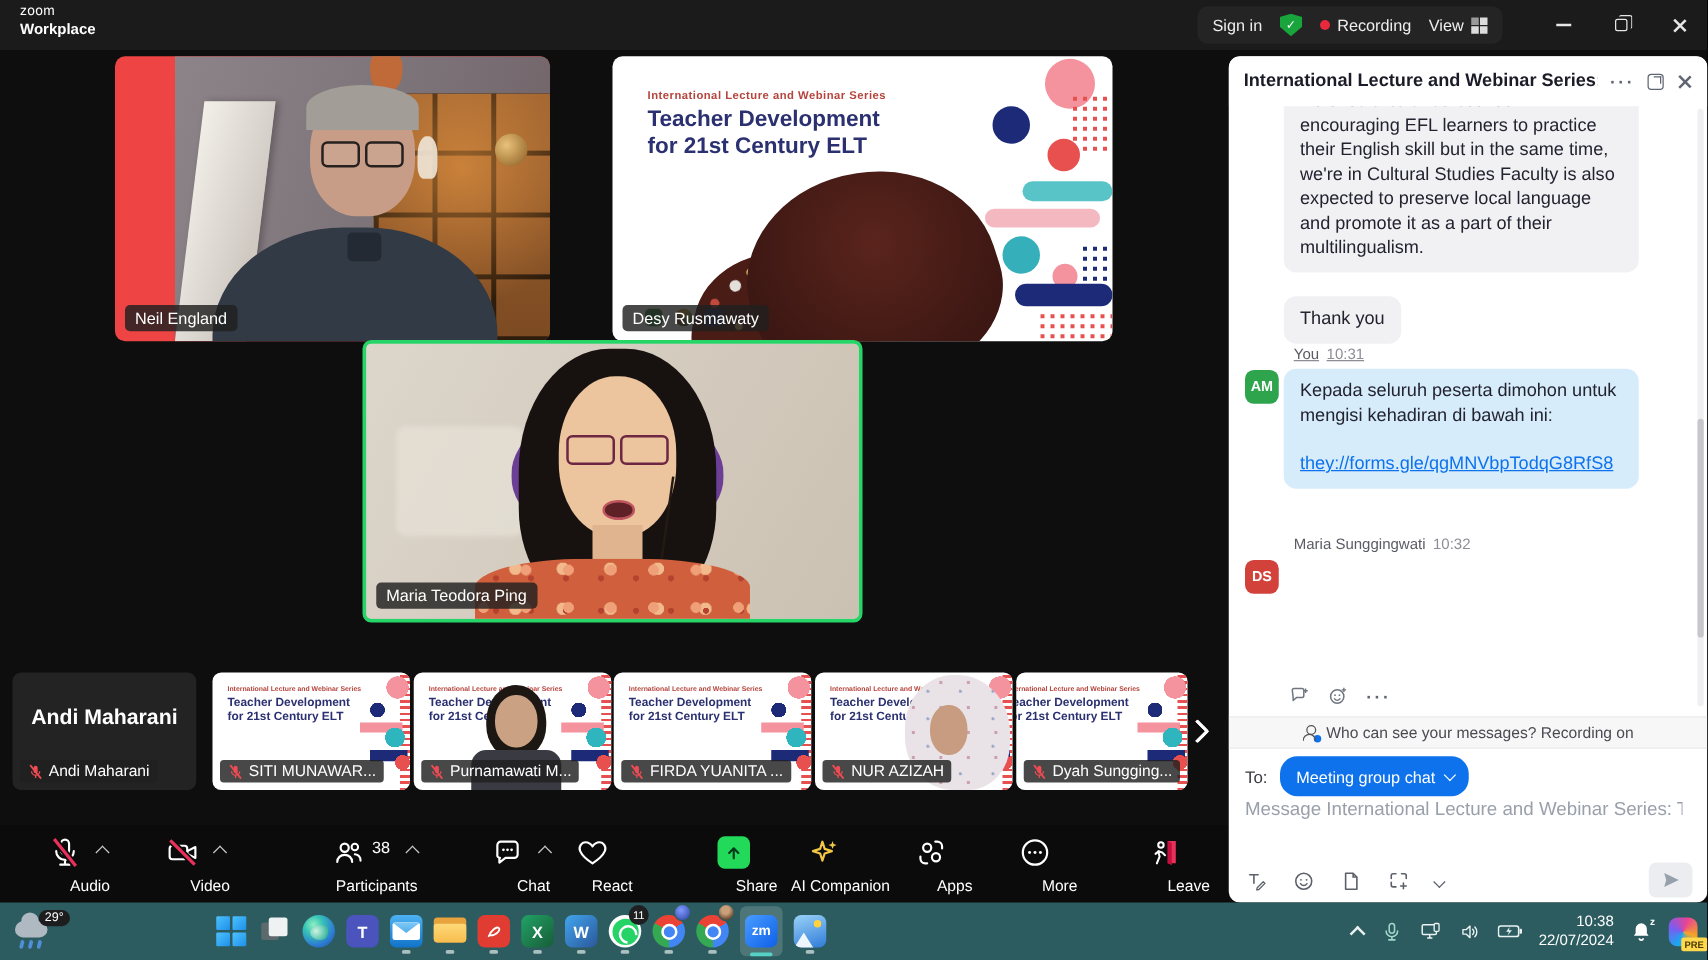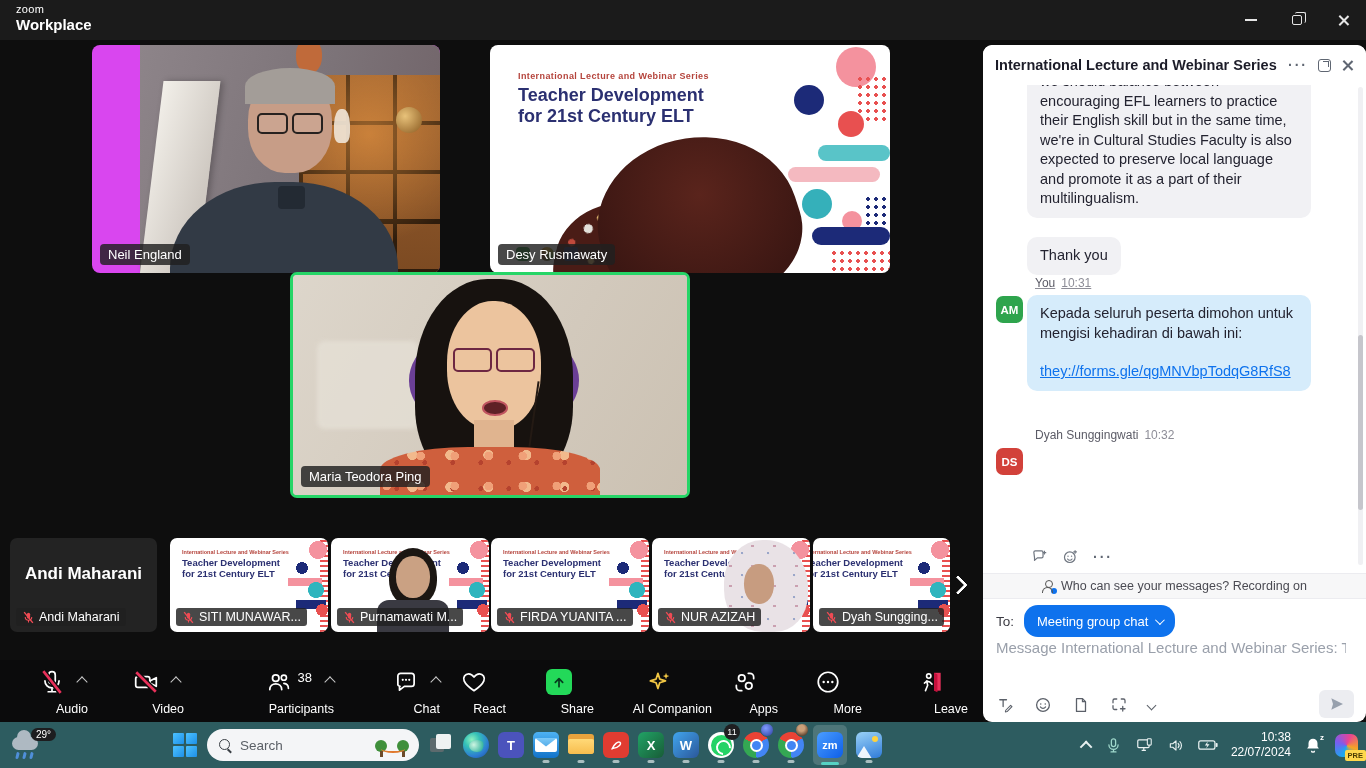--- a/index.html
+++ b/index.html
@@ -4,42 +4,42 @@
 <style>
   * { margin:0; padding:0; box-sizing:border-box; }
   html,body { width:1366px; height:768px; overflow:hidden; background:#000;
     font-family:"Liberation Sans","DejaVu Sans",sans-serif; }
   #screen { position:relative; width:1366px; height:768px; background:#0e0e0e; overflow:hidden; }
 
   
   .topbar { position:absolute; left:0; top:0; width:1366px; height:40px; background:#1b1b1b; z-index:40; }
   .logo { position:absolute; left:16px; top:4px; color:#fff; line-height:1; }
   .logo .l1 { font-size:11px; letter-spacing:.3px; }
-  .logo .l2 { font-size:15px; font-weight:700; margin-top:2px; }
+  .logo .l2 { font-size:12px; font-weight:700; margin-top:2px; }
   .top-cluster { position:absolute; left:958px; top:5px; height:30px; background:#242425; border-radius:8px;
     display:flex; align-items:center; padding:0 12px; gap:14px; color:#eee; font-size:13px; }
   .shield { width:18px; height:18px; background:#17a53c; clip-path:polygon(50% 0,100% 14%,100% 58%,50% 100%,0 58%,0 14%);
     display:flex; align-items:center; justify-content:center; color:#fff; font-size:10px; font-weight:700; }
   .shield::before{ content:"\2713"; }
   .rec { display:flex; align-items:center; gap:6px; }
   .rec-dot { width:8px; height:8px; border-radius:50%; background:#e8283c; }
   .viewgrid { width:13px; height:13px; display:grid; grid-template-columns:6px 6px; grid-template-rows:6px 6px; gap:1px; }
   .viewgrid i { background:#dcdcdc; }
   .viewgrid i:first-child{ background:#9a9a9a; }
   .winbtns { position:absolute; right:0; top:0; height:40px; display:flex; }
   .winbtn { width:46px; height:40px; display:flex; align-items:center; justify-content:center; }
   .ic-min { width:12px; height:1.5px; background:#e6e6e6; }
   .ic-restore { position:relative; width:10px; height:10px; border:1.3px solid #e6e6e6; border-radius:2px; }
   .ic-restore::before { content:""; position:absolute; left:2px; top:-4px; width:10px; height:10px; border:1.3px solid #e6e6e6; border-left:none; border-bottom:none; border-radius:2px; }
   .ic-close { position:relative; width:13px; height:13px; }
   .ic-close::before,.ic-close::after { content:""; position:absolute; left:6px; top:0; width:1.5px; height:13px; background:#e6e6e6; }
   .ic-close::before{ transform:rotate(45deg);} .ic-close::after{ transform:rotate(-45deg);}
 
   
-  .tile { position:absolute; background:#d946ef; border-radius:8px; overflow:hidden; }
+  .tile { position:absolute; background:#ef4444; border-radius:8px; overflow:hidden; }
   .tag { position:absolute; left:8px; bottom:8px; background:rgba(32,32,32,.82); color:#fff;
     border-radius:4px; padding:3px 8px; font-size:13px; display:flex; align-items:center; gap:5px; white-space:nowrap; z-index:5;}
 
   
   #tile-neil { left:92px; top:45px; width:348px; height:228px; }
   .neil-video { position:absolute; left:48px; top:0; right:0; bottom:0;
     background:linear-gradient(105deg,#8d8489 0%,#7c7378 55%,#6f6166 100%); }
   .neil-window { position:absolute; left:0; top:16%; width:19%; height:84%;
     background:linear-gradient(100deg,#f2efe9,#cfc9c2 80%); transform:skewX(-7deg); transform-origin:bottom; box-shadow:3px 0 6px rgba(0,0,0,.25);}
   .neil-shelf { position:absolute; right:0; top:13%; width:47%; height:87%; background:#4a3017;
@@ -231,20 +231,37 @@
 </head>
 <body>
 
 <div id="screen">
 
   <div class="topbar">
     <div class="logo">
       <div class="l1">zoom</div>
       <div class="l2">Workplace</div>
     </div>
+    <div class="top-cluster">
+      <span>Sign in</span>
+      <span class="shield"></span>
+      <span class="rec">
+        <span class="rec-dot"></span>
+        <span>Recording</span>
+      </span>
+      <span class="rec">
+        <span>View</span>
+        <span class="viewgrid">
+            <i></i>
+            <i></i>
+            <i></i>
+            <i></i>
+          </span>
+      </span>
+    </div>
     <div class="winbtns">
       <div class="winbtn">
           <span class="ic-min"></span>
         </div>
       <div class="winbtn">
           <span class="ic-restore"></span>
         </div>
       <div class="winbtn">
           <span class="ic-close"></span>
         </div>
@@ -485,21 +502,21 @@
 
     <div class="tb-item" style="left:442px;width:64px;">
       <div class="tb-ic">
           <svg width="26" height="26" viewBox="0 0 24 24">
             <path d="M12 20s-7.2-4.6-9.1-9c-1.4-3.2.9-6.6 4.1-6.6 2 0 3.6 1.1 5 3.1 1.4-2 3-3.1 5-3.1 3.2 0 5.5 3.4 4.1 6.6-1.9 4.4-9.1 9-9.1 9z" stroke="#fff" stroke-width="1.6" fill="none" stroke-linejoin="round"></path>
           </svg>
         </div>
       <div class="lbl">React</div>
     </div>
 
-    <div class="tb-item" style="left:524px;width:70px;">
+    <div class="tb-item" style="left:552px;width:70px;">
       <div class="tb-ic">
           <span class="share-box">
             <svg width="16" height="16" viewBox="0 0 24 24">
               <path d="M12 19V7M6.5 12.5L12 7l5.5 5.5" stroke="#063b1e" stroke-width="2.6" fill="none" stroke-linecap="round" stroke-linejoin="round"></path>
             </svg>
           </span>
         </div>
       <div class="lbl">Share</div>
     </div>
 
@@ -565,21 +582,21 @@
     <div class="avatar av-green" style="top:251px;">
         <span>AM</span>
       </div>
     <div class="bubble blue" style="top:250px;">
       <span>Kepada seluruh peserta dimohon untuk mengisi kehadiran di bawah ini:</span>
       <div class="bub-gap"></div>
       <a class="chat-link" href="#">they://forms.gle/qgMNVbpTodqG8RfS8</a>
     </div>
 
     <div class="msg-head" style="top:383px;">
-      <b>Dyah Sunggingwati</b><span>10:32</span>
+      <b>Maria Sunggingwati</b><span>10:32</span>
     </div>
     <div class="avatar av-red" style="top:403px;">
         <span>DS</span>
       </div>
 
     <div class="hover-row">
       <svg width="17" height="17" viewBox="0 0 24 24">
           <path d="M4 6a2 2 0 0 1 2-2h9a2 2 0 0 1 2 2v6a2 2 0 0 1-2 2H9l-4 3.5V14z" stroke="#6f7680" stroke-width="1.7" fill="none" stroke-linejoin="round"></path>
           <path d="M19 4v5M16.5 6.5h5" stroke="#6f7680" stroke-width="1.6"></path>
         </svg>
@@ -660,29 +677,20 @@
     <div class="tb-center">
       <div class="app">
           <span class="start">
             <i></i>
             <i></i>
             <i></i>
             <i></i>
           </span>
         </div>
 
-      <div class="search-pill">
-        <span class="mag"></span>
-        <span class="search-txt">Search</span>
-        <span class="search-art">
-          <i class="tree" style="left:2px;"></i>
-            <i class="tree" style="left:24px;"></i>
-            <i class="hammock"></i>
-        </span>
-      </div>
 
       <div class="app">
           <span class="taskview"></span>
         </div>
 
       <div class="app">
           <span class="edge"></span>
         </div>
       <div class="app">
           <span class="sq teams">T</span>

